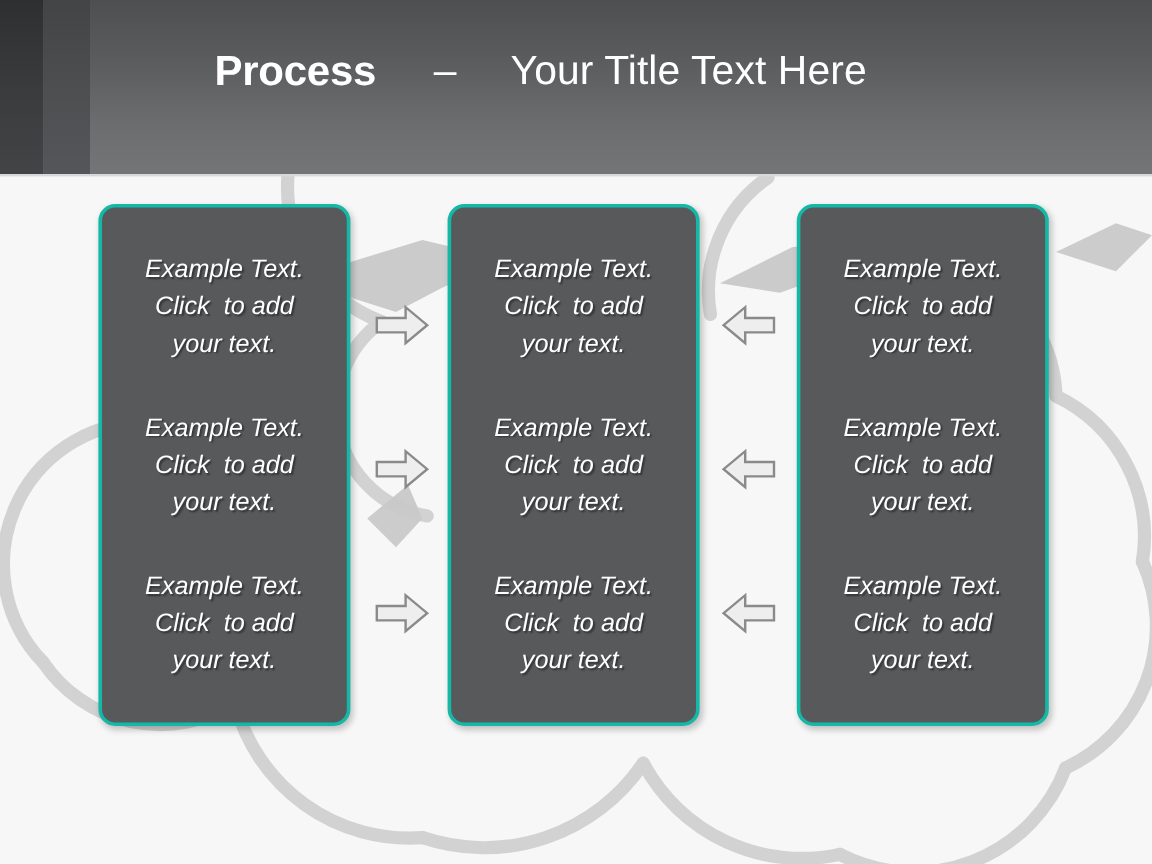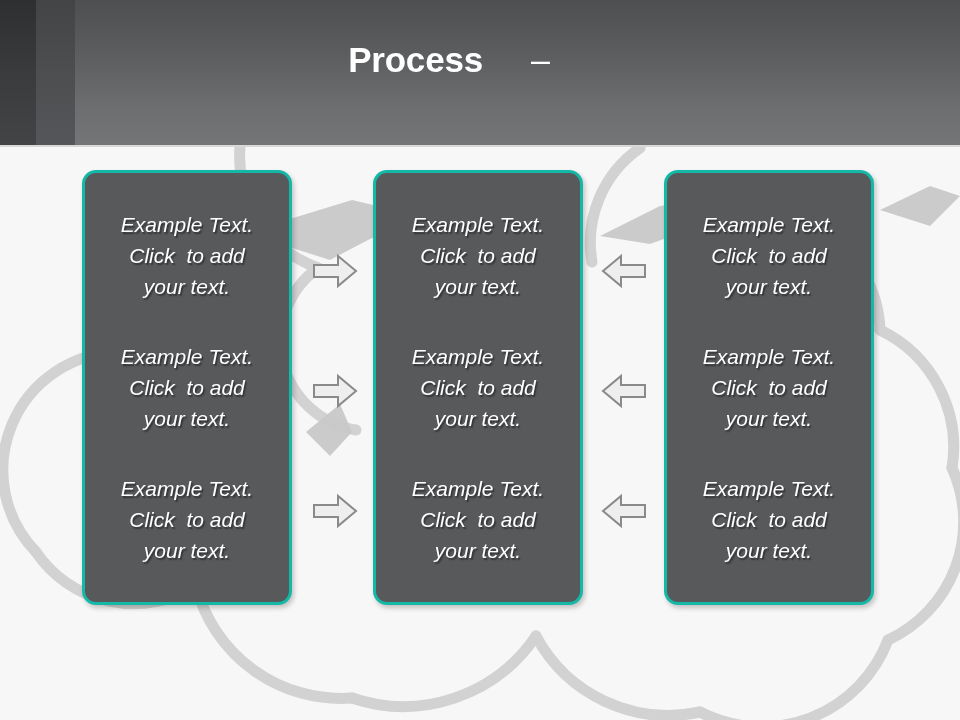--- a/index.html
+++ b/index.html
@@ -184,20 +184,21 @@
       <path d="M 306 432 L 340 404 L 352 432 L 330 456 Z"></path>
     </g>
   </svg>
 
   <div id="header">
     <div id="header-band-dark"></div>
     <div id="header-band-mid"></div>
     <div id="title">
       <span class="t-strong">Process</span>
       <span class="t-dash">–</span>
+      <span class="t-rest">Your Title Text Here</span>
     </div>
   </div>
   <div id="header-underline"></div>
 
   <div class="proc-box" id="box-1">
     <div class="proc-para">Example Text.
 Click  to add
 your text.</div>
     <div class="proc-gap"></div>
     <div class="proc-para">Example Text.

